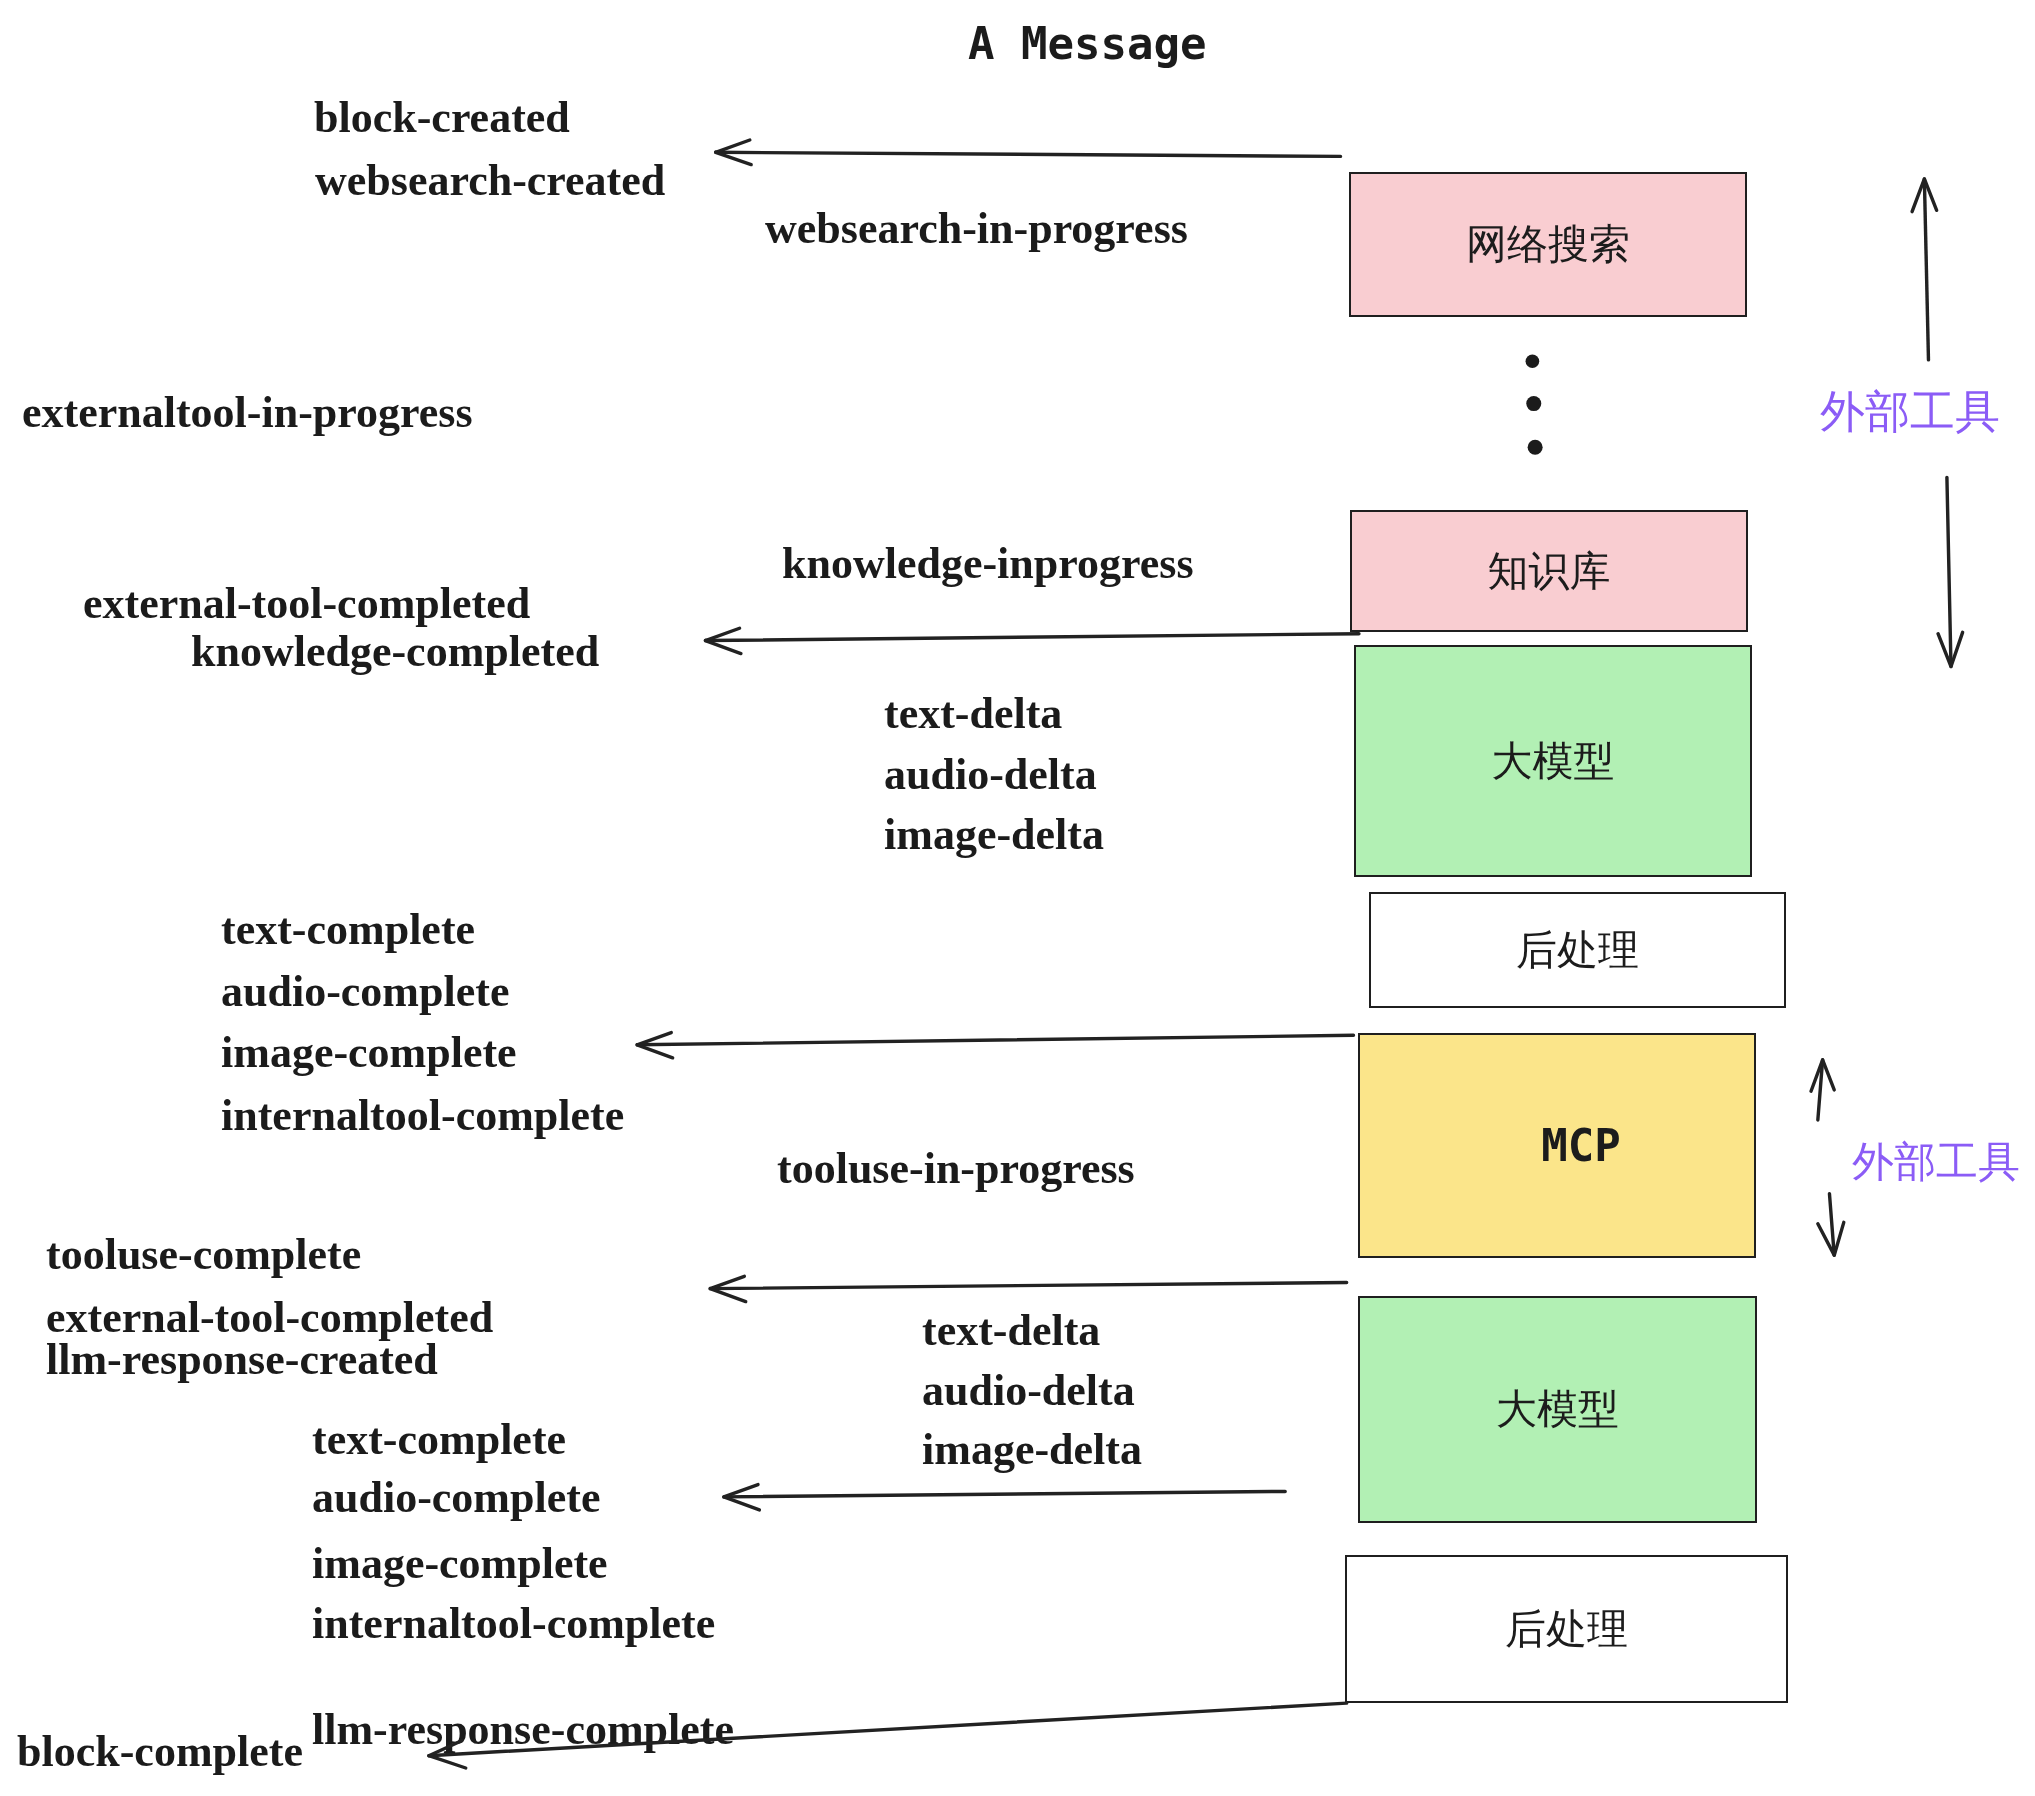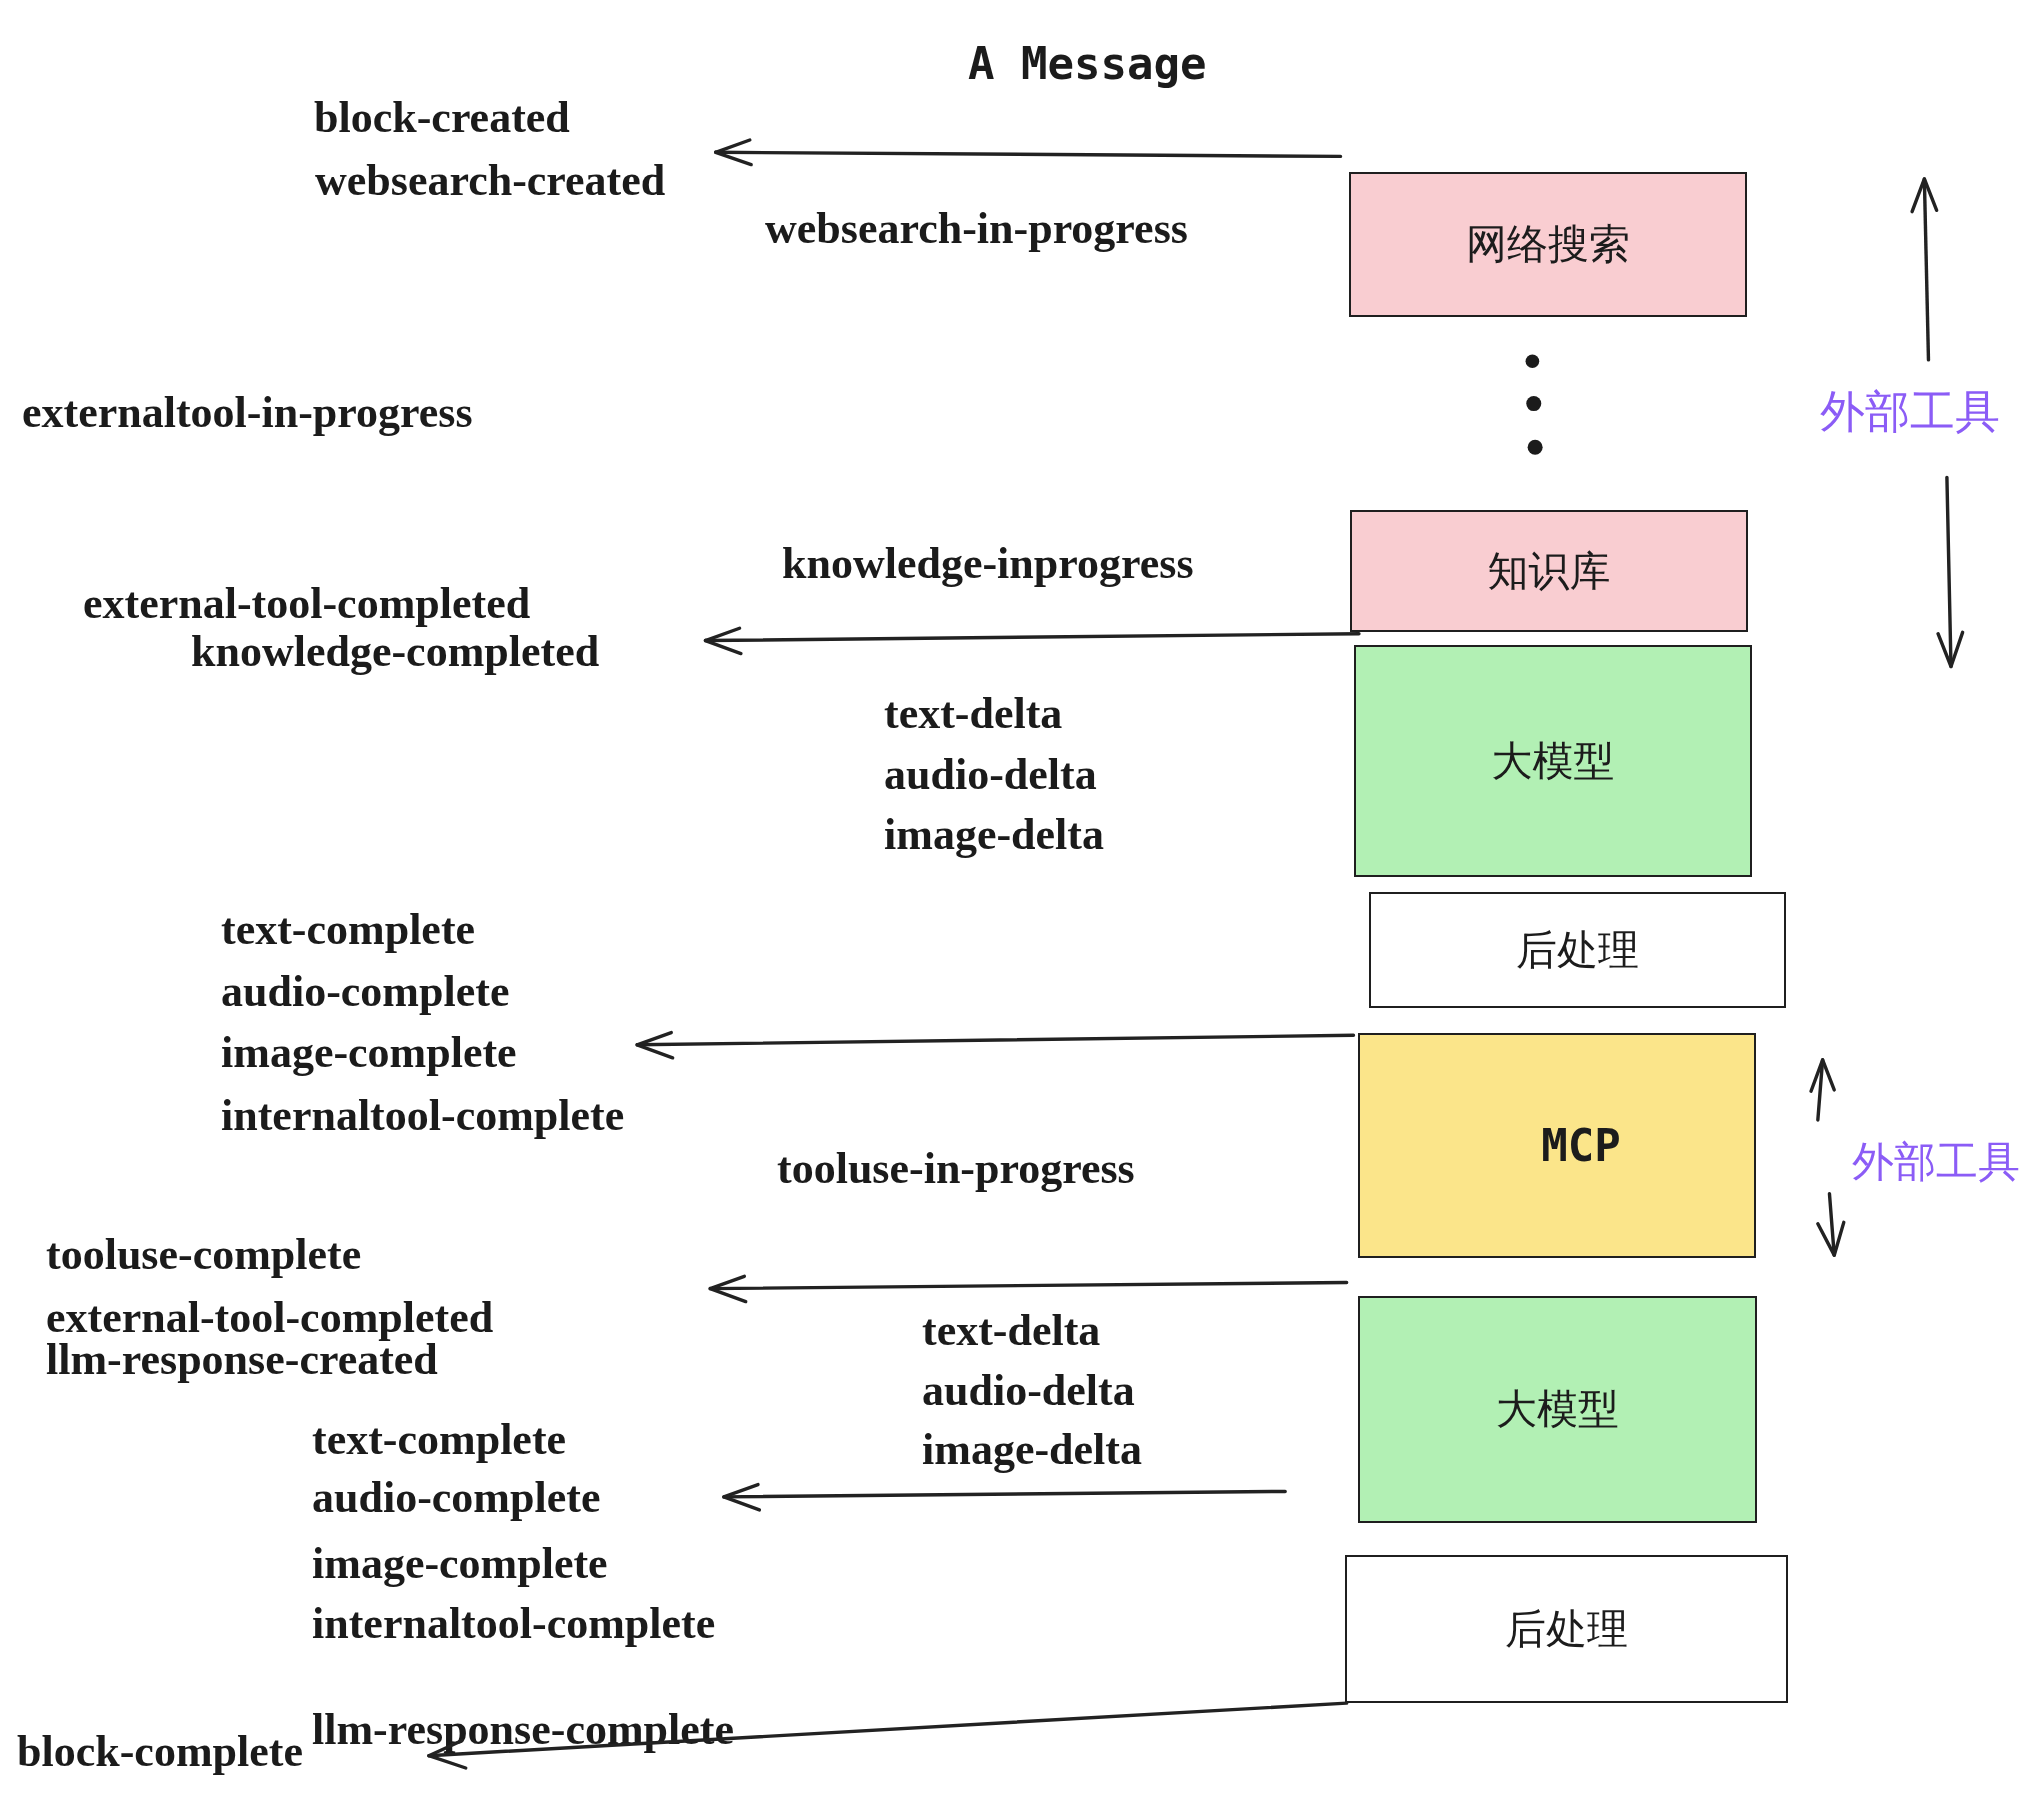--- a/index.html
+++ b/index.html
@@ -7,21 +7,21 @@
     position:relative;
     width:2035px;height:1796px;
     background:#ffffff;
     font-family:"DejaVu Sans Mono", monospace;
     color:#1b1b1b;
     overflow:hidden;
   }
   #title{
     position:absolute;left:968px;top:18px;
     font-size:44px;line-height:52px;font-weight:bold;
-    letter-spacing:0px;white-space:nowrap;margin-top:20px;
+    letter-spacing:0px;white-space:nowrap;
   }
   .evt{
     position:absolute;
     font-size:44px;line-height:52px;
     white-space:nowrap;font-weight:600;font-family:Liberation Serif, serif;
   }
   
   .e0{left:314px;top:92px;}   .e1{left:315px;top:155px;}
   .e2{left:765px;top:203px;}  .e3{left:765px;top:287px;}
   .e4{left:22px;top:387px;}    .e5{left:782px;top:538px;}

